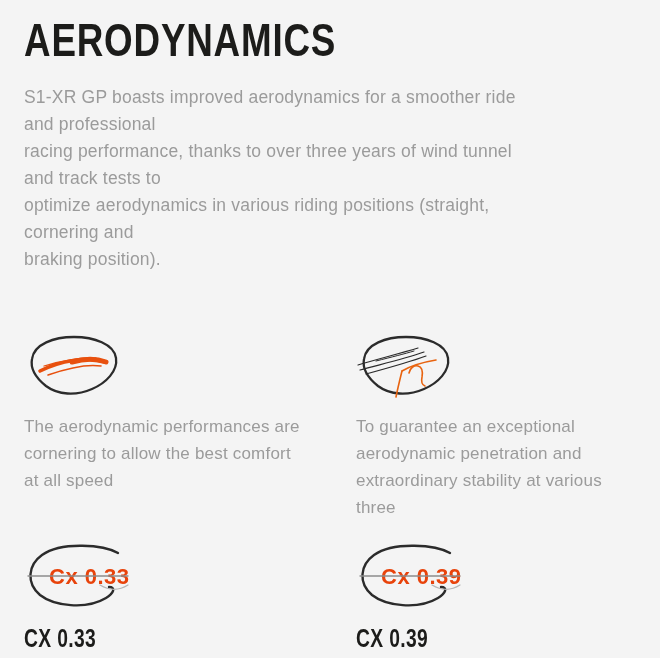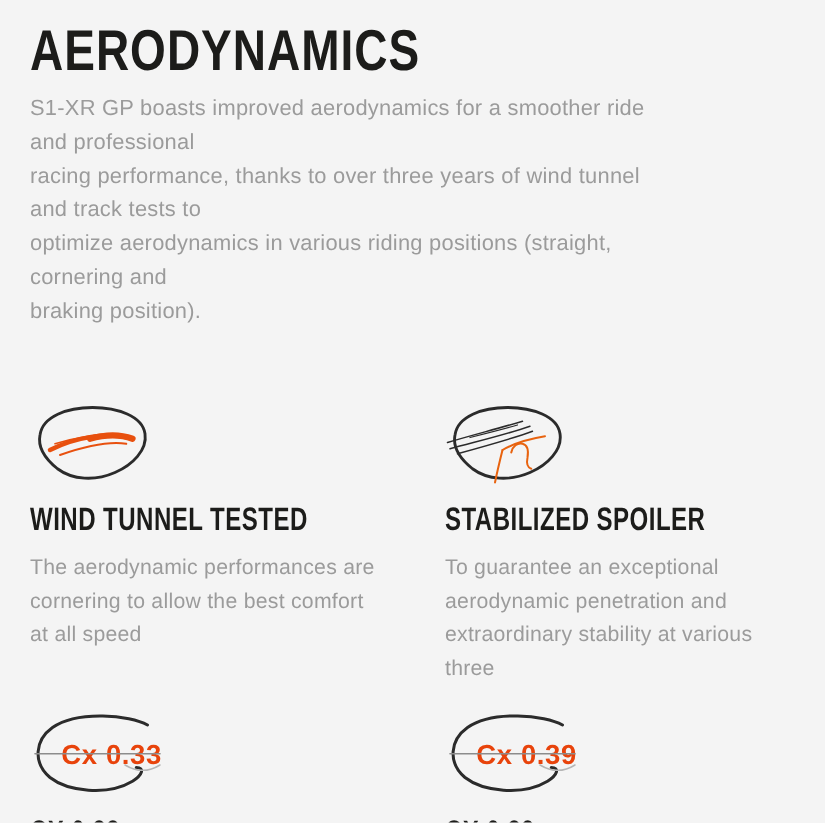--- a/index.html
+++ b/index.html
@@ -27,21 +27,21 @@
   }
   .cond-sm {
     display: inline-block;
     transform: scaleX(0.74);
     transform-origin: left center;
     letter-spacing: 0.5px;
     white-space: nowrap;
   }
 
   .intro {
-    margin-top: 9px;
+    margin-top: 20px;
     font-size: 17.5px;
     line-height: 27px;
     letter-spacing: 0.2px;
     color: #9b9b9b;
     white-space: pre-line;
   }
 
   .features-grid {
     margin-top: 58px;
     display: grid;
@@ -94,44 +94,38 @@
     <div class="feature">
       <div class="feature-icon">
         <svg width="100" height="72" viewBox="0 0 100 72" fill="none" xmlns="http://www.w3.org/2000/svg">
           <path d="M8,28 C10,13 30,6 50,6 C70,6 90,13 92,27 C94,40 82,52 68,58 C52,65 34,64 22,55 C12,47 6,38 8,28 Z" stroke="#2b2b2b" stroke-width="2.3" stroke-linecap="round"></path>
           <path d="M16,40 C36,30 62,25 82,31" stroke="#e8500e" stroke-width="3.6" stroke-linecap="round"></path>
           <path d="M24,44 C44,37 64,33 77,35" stroke="#e8500e" stroke-width="1.6" stroke-linecap="round"></path>
           <path d="M20,35 C40,29 58,27 72,27" stroke="#e8500e" stroke-width="1.3" stroke-linecap="round"></path>
           <path d="M48,31 C62,27 74,28 82,31" stroke="#e8500e" stroke-width="5" stroke-linecap="round"></path>
         </svg>
       </div>
-      <h3 class="feature-title">
-        <span class="cond-sm">WIND TUNNEL TESTED</span>
-      </h3>
       <p class="feature-desc">The aerodynamic performances are
 cornering to allow the best comfort
 at all speed</p>
     </div>
 
     <div class="feature">
       <div class="feature-icon">
         <svg width="100" height="72" viewBox="0 0 100 72" fill="none" xmlns="http://www.w3.org/2000/svg">
           <path d="M8,28 C10,13 30,6 50,6 C70,6 90,13 92,27 C94,40 82,52 68,58 C52,65 34,64 22,55 C12,47 6,38 8,28 Z" stroke="#2b2b2b" stroke-width="2.3" stroke-linecap="round"></path>
           <path d="M2,34 C22,28 42,23 62,17" stroke="#2b2b2b" stroke-width="1.2" stroke-linecap="round"></path>
           <path d="M4,39 C26,33 48,28 68,21" stroke="#2b2b2b" stroke-width="1.2" stroke-linecap="round"></path>
           <path d="M10,43 C32,37 54,31 70,25" stroke="#2b2b2b" stroke-width="1.2" stroke-linecap="round"></path>
           <path d="M20,30 C36,26 48,23 58,20" stroke="#2b2b2b" stroke-width="1.0" stroke-linecap="round"></path>
           <path d="M40,66 C42,56 44,48 46,40" stroke="#e8630f" stroke-width="1.6" stroke-linecap="round"></path>
           <path d="M46,40 C56,34 68,31 80,29" stroke="#e8630f" stroke-width="1.6" stroke-linecap="round"></path>
           <path d="M53,42 C54,37 58,34 62,35 C66,36 67,40 66,46 C65,51 66,54 69,55" stroke="#e8630f" stroke-width="1.6" stroke-linecap="round"></path>
         </svg>
       </div>
-      <h3 class="feature-title">
-        <span class="cond-sm">STABILIZED SPOILER</span>
-      </h3>
       <p class="feature-desc">To guarantee an exceptional
 aerodynamic penetration and
 extraordinary stability at various
 three</p>
     </div>
 
     <div class="feature">
       <div class="feature-icon">
         <svg width="110" height="68" viewBox="0 0 110 68" fill="none" xmlns="http://www.w3.org/2000/svg">
           <path d="M94,10 C80,2 38,-2 18,12 C4,22 2,40 16,52 C30,63 62,67 82,55 C90,50 92,44 85,44" stroke="#2b2b2b" stroke-width="2.4" stroke-linecap="round"></path>

